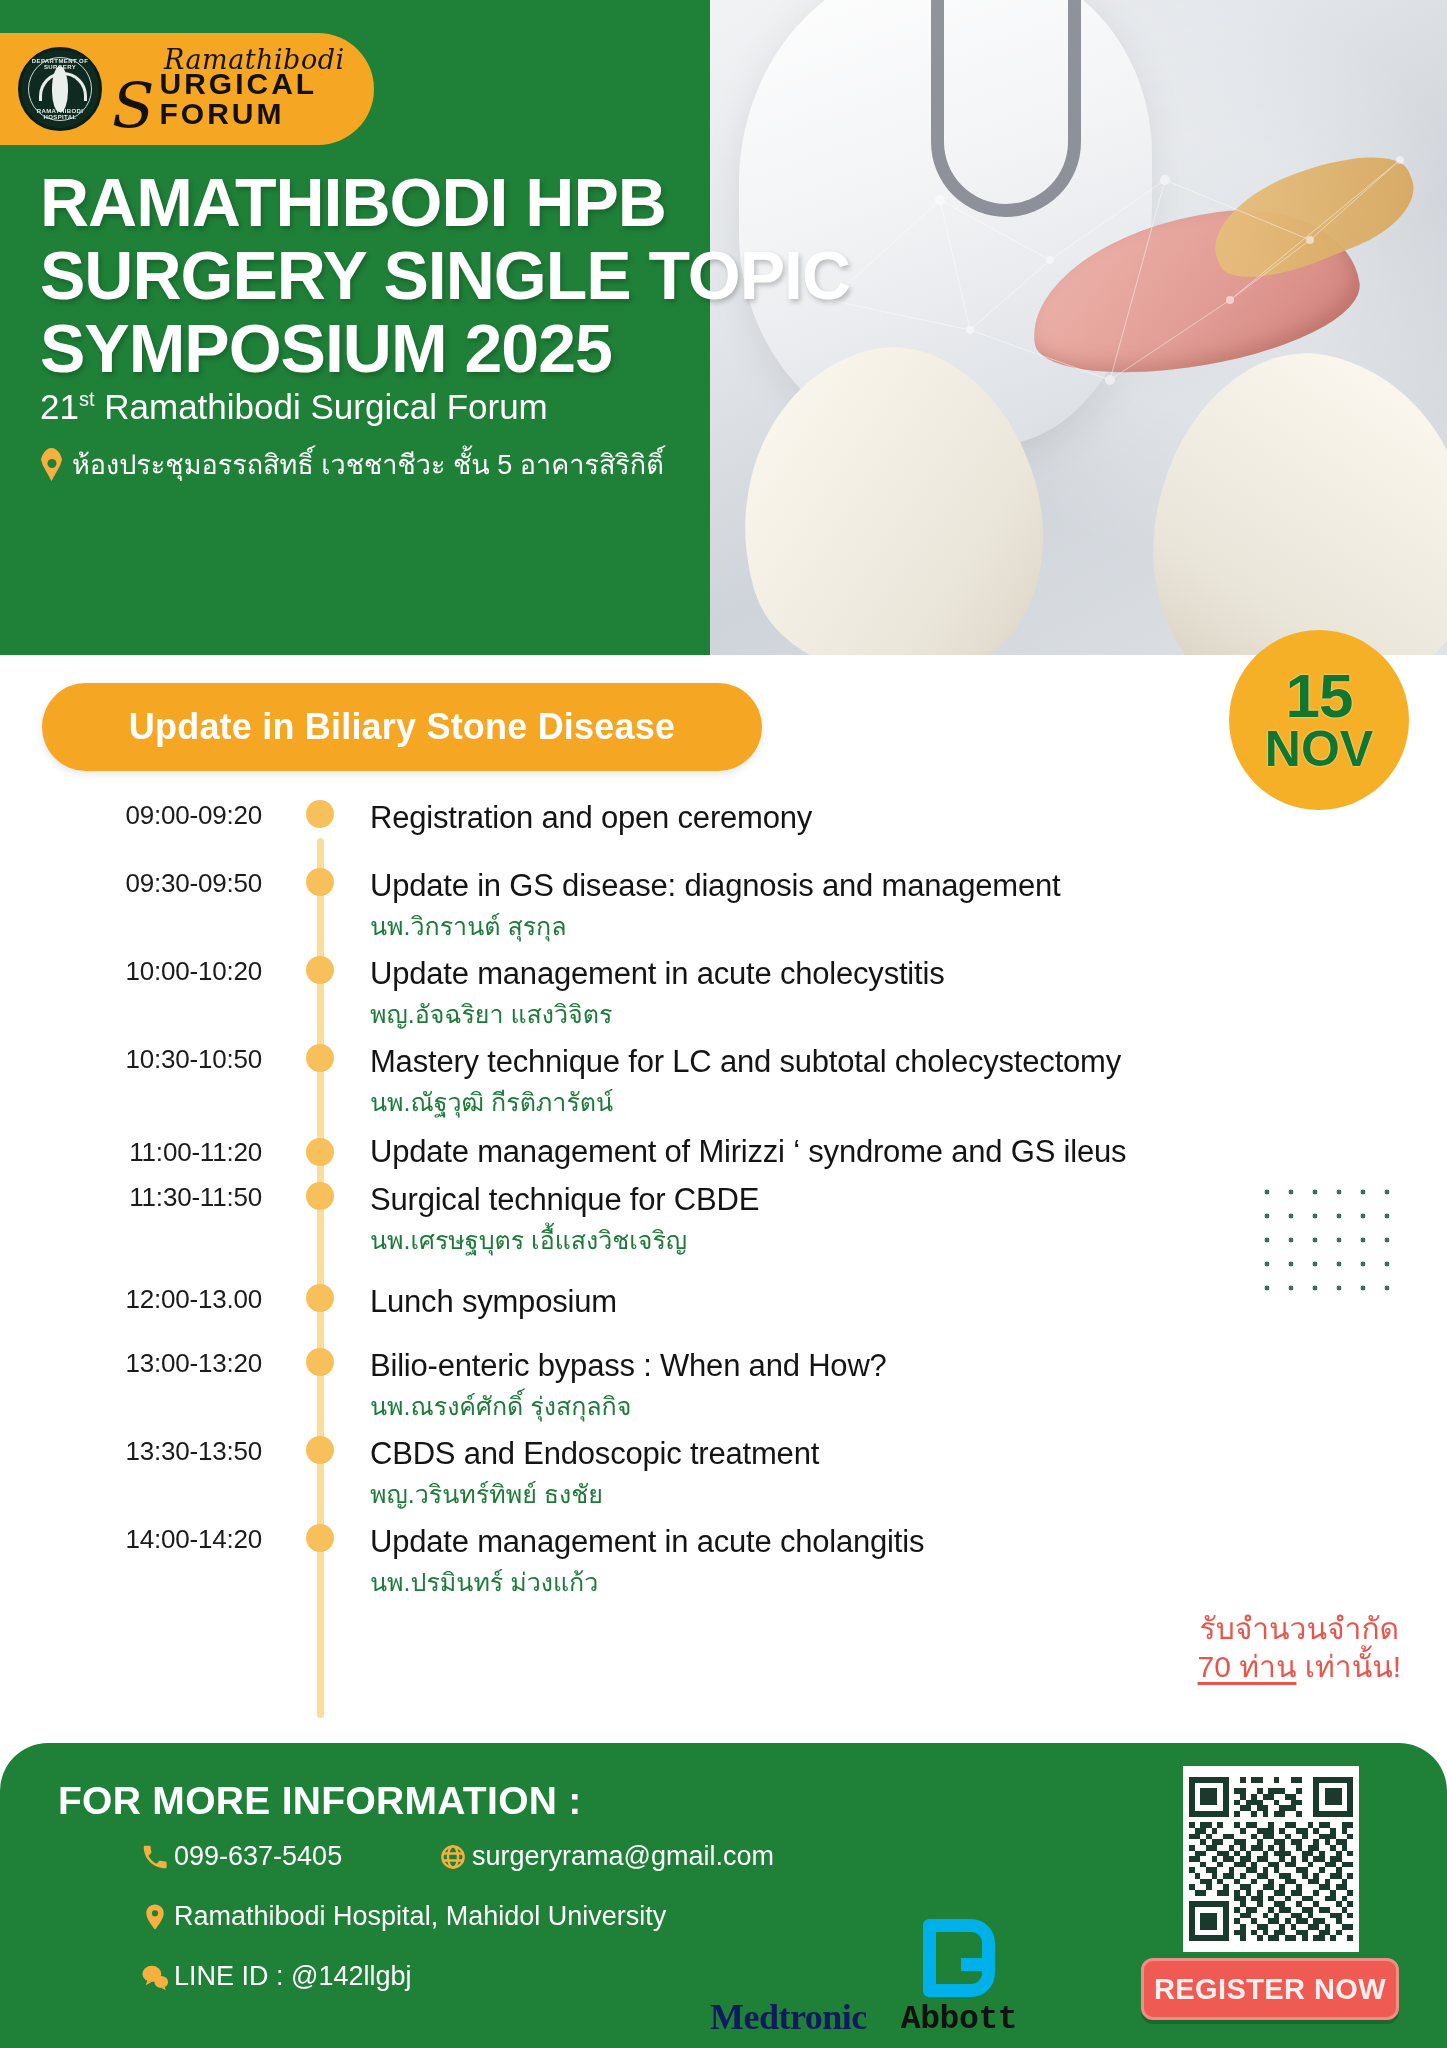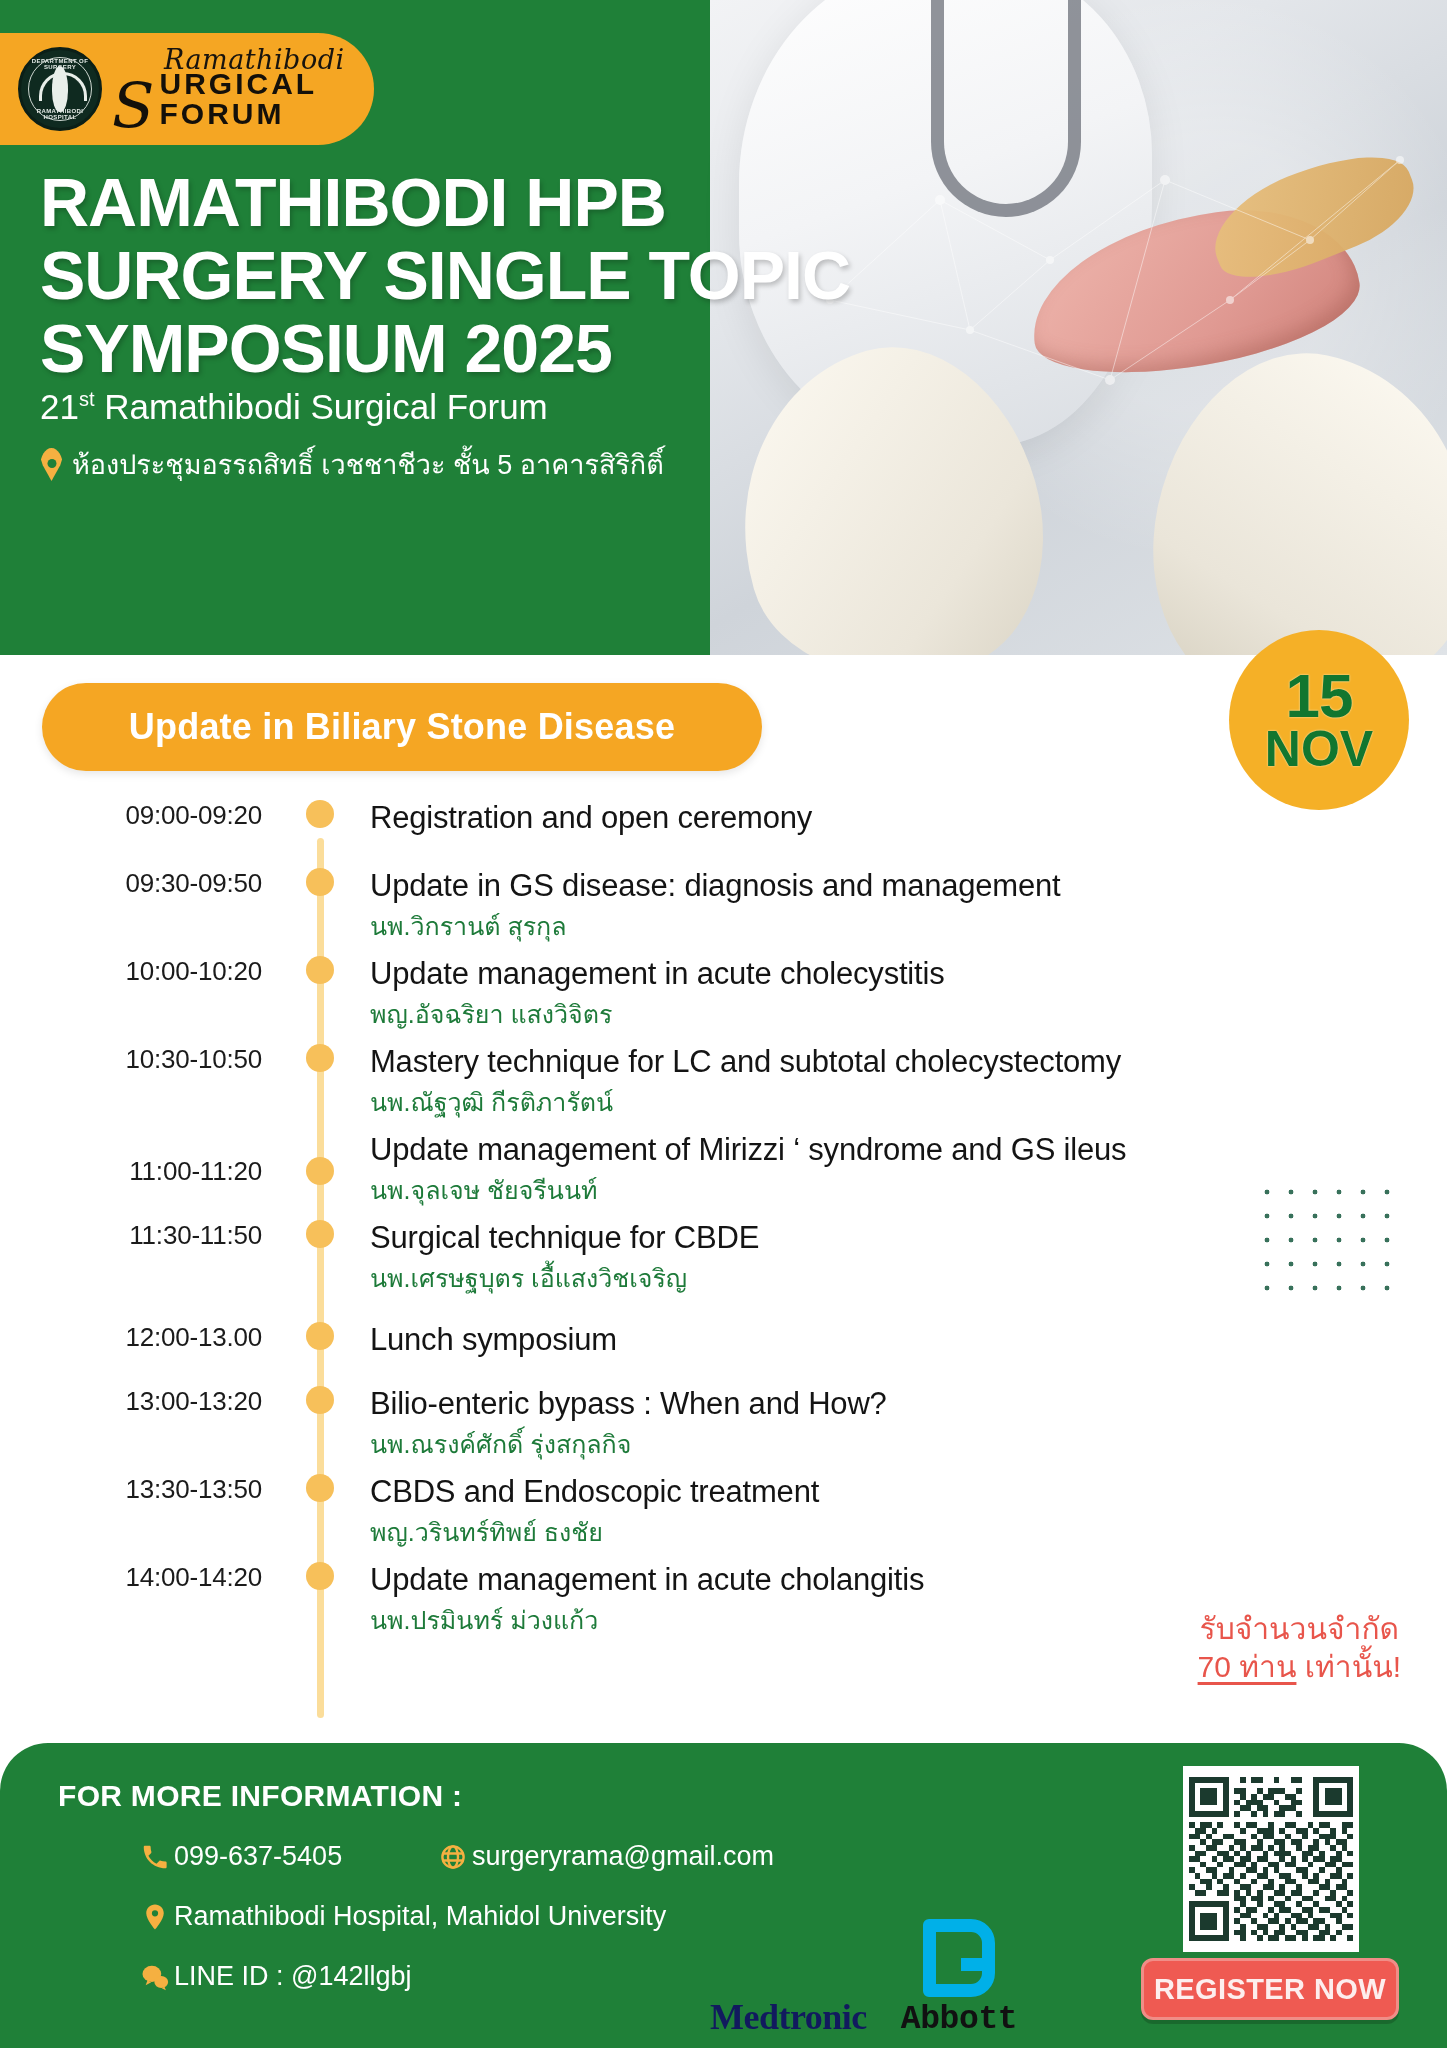--- a/index.html
+++ b/index.html
@@ -130,21 +130,21 @@
     background:radial-gradient(circle, #2e6a52 2.4px, transparent 2.6px) 0 0/24px 24px;
     opacity:.95; }
 
   .limited { position:absolute; right:46px; top:1610px; text-align:center;
     color:#e8554b; font-size:30px; line-height:1.25; }
   .limited .u { text-decoration:underline; text-underline-offset:5px; }
 
   
   .footer { position:absolute; left:0; bottom:0; width:1447px; height:305px;
     background:#1f8038; border-radius:48px 48px 0 0; }
-  .f-head { position:absolute; left:58px; top:36px; font-size:30px; font-weight:700;
+  .f-head { position:absolute; left:58px; top:36px; font-size:39px; font-weight:700;
     color:#fff; letter-spacing:.3px; }
   .f-row { position:absolute; display:flex; align-items:center; gap:4px; color:#fff; font-size:27px; }
   .f-r1 { left:140px; top:98px; }
   .f-r1b { left:438px; top:98px; }
   .f-r2 { left:140px; top:158px; }
   .f-r3 { left:140px; top:218px; }
   .ficon { width:30px; height:30px; flex:none; position:relative; color:#f5b041; }
   .ficon svg { width:30px; height:30px; display:block; }
 
   .sponsors { position:absolute; left:710px; bottom:10px; display:flex; align-items:flex-end; gap:34px; }
@@ -275,21 +275,20 @@
           <div class="body">
             <div class="title">Mastery technique for LC and subtotal cholecystectomy</div>
             <div class="speaker">นพ.ณัฐวุฒิ กีรติภารัตน์</div>
           </div>
         </div>
         <div class="row" style="margin-top: 10px; align-items: center;">
           <div class="time">11:00-11:20</div>
           <div class="dot"></div>
           <div class="body">
             <div class="title">Update management of Mirizzi ‘ syndrome and GS ileus</div>
-            <div class="speaker">นพ.จุลเจษ ชัยจรีนนท์</div>
           </div>
         </div>
         <div class="row" style="margin-top: 10px;">
           <div class="time">11:30-11:50</div>
           <div class="dot"></div>
           <div class="body">
             <div class="title">Surgical technique for CBDE</div>
             <div class="speaker">นพ.เศรษฐบุตร  เอื้แสงวิชเจริญ</div>
           </div>
         </div>

